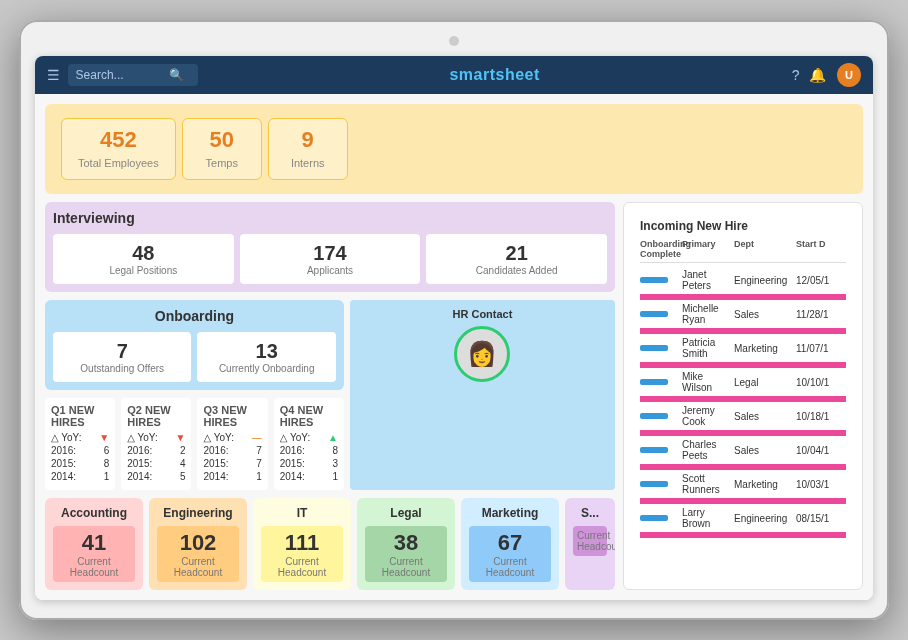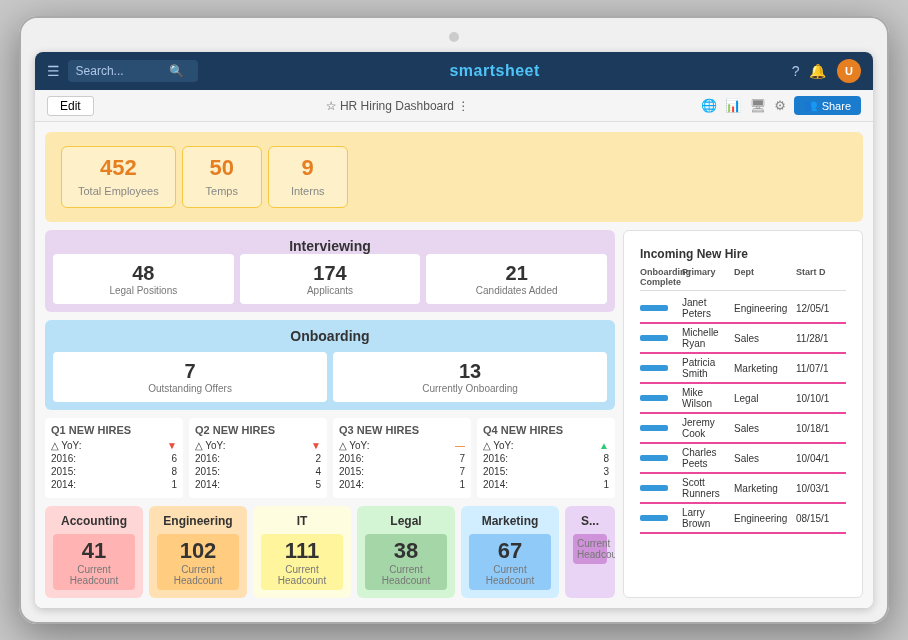--- a/index.html
+++ b/index.html
@@ -205,25 +205,24 @@
     }
 
     
     .section-interviewing {
       background: #e8d5f0;
       border-radius: 6px;
       padding: 8px;
       margin-bottom: 8px;
     }
     .section-title {
-      text-align: center;
       font-size: 14px;
       font-weight: 700;
       color: #333;
-      margin-bottom: 0;
+      margin-bottom: 8px;
     }
     .stats-row {
       display: flex;
       gap: 6px;
     }
     .stat-box {
       flex: 1;
       background: #fff;
       border-radius: 4px;
       padding: 8px 0;
@@ -328,21 +327,21 @@
       color: #555;
       border-bottom: 1px solid #ddd;
       padding-bottom: 3px;
       margin-bottom: 3px;
     }
     .table-row {
       display: grid;
       grid-template-columns: 40px 1fr 60px 50px;
       gap: 2px;
       padding: 3px 0;
-      border-bottom: 2px solid #ec4899;
+      border-bottom: 6px solid #ec4899;
       align-items: center;
     }
     .table-cell { font-size: 10px; color: #333; }
     .cell-bar {
       width: 28px;
       height: 6px;
       background: #3498db;
       border-radius: 2px;
     }
 
@@ -422,34 +421,20 @@
       <div class="nav-title">
         <span>smart</span><span style="color:#4fc3f7;">sheet</span>
       </div>
       <div class="nav-icons">
         <span class="nav-icon">?</span>
         <span class="nav-icon">🔔</span>
         <div class="avatar">U</div>
       </div>
     </div>
 
-    <div class="toolbar">
-      <button class="edit-btn">Edit</button>
-      <div class="toolbar-title">☆  HR Hiring Dashboard  ⋮</div>
-      <div class="toolbar-icons">
-        <span class="toolbar-icon">🌐</span>
-        <span class="toolbar-icon">📊</span>
-        <span class="toolbar-icon">🖥</span>
-        <span class="toolbar-icon">⚙</span>
-        <button class="share-btn">
-          <span>👥</span>
-          <span>Share</span>
-        </button>
-      </div>
-    </div>
 
     <div class="dashboard">
 
       <div class="hero-banner">
         <div class="hero-stats">
           <div class="hero-stat">
             <span class="stat-number">452</span>
             <span class="stat-label">Total Employees</span>
           </div>
           <div class="hero-stat">
@@ -575,20 +560,26 @@
                     <span>3</span>
                   </div>
                   <div class="yoy-row">
                     <span>2014:</span>
                     <span>1</span>
                   </div>
                 </div>
               </div>
             </div>
 
+            <div class="hr-contact-box">
+              <div class="hr-contact-title">HR Contact</div>
+              <div class="hr-avatar">
+                <span>👩</span>
+              </div>
+            </div>
           </div>
 
           <div class="dept-section">
             <div class="dept-row">
               <div class="dept-card dept-accounting">
                 <div class="dept-name">Accounting</div>
                 <div class="dept-inner">
                   <div class="dept-count">41</div>
                   <div class="dept-label">Current Headcount</div>
                 </div>

